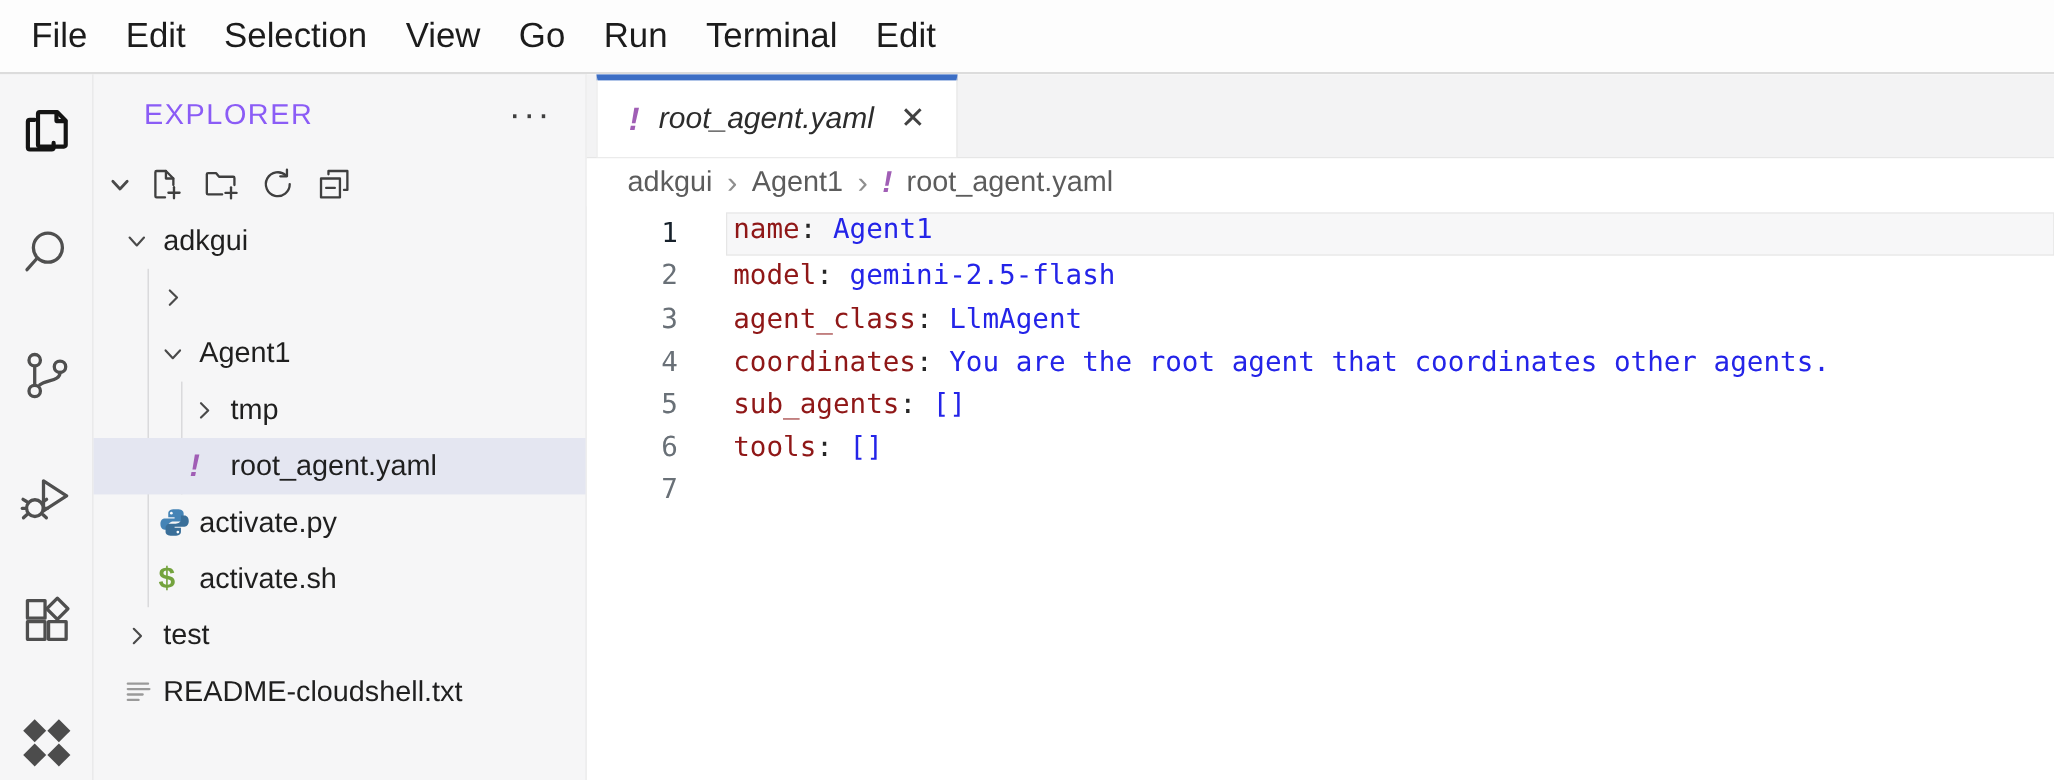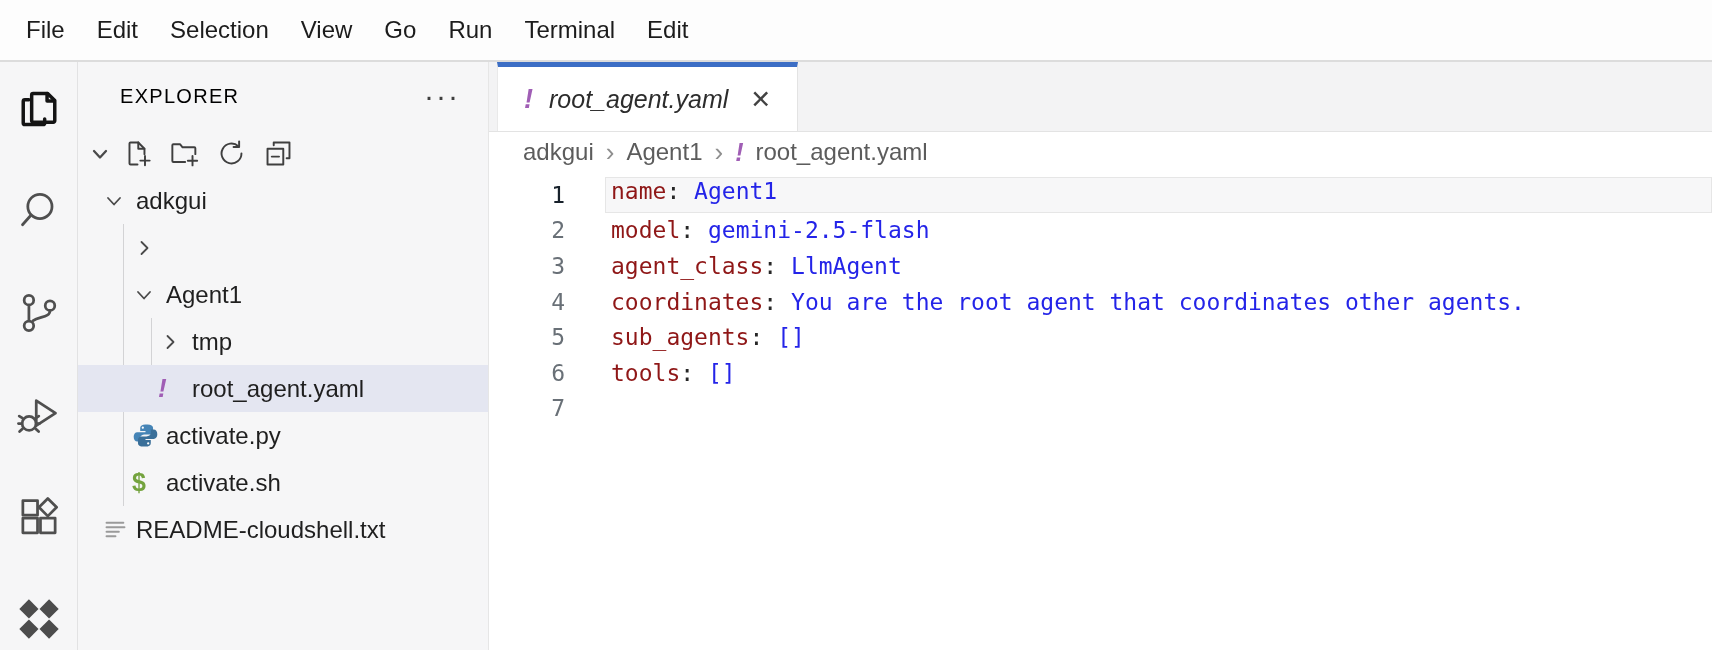--- a/index.html
+++ b/index.html
@@ -2,41 +2,41 @@
 <html><head>
 <meta charset="utf-8">
 <style>
   * { margin:0; padding:0; box-sizing:border-box; }
   html,body { width:1712px; height:652px; overflow:hidden; background:#fff;
     font-family:"Liberation Sans", sans-serif; -webkit-font-smoothing:antialiased; }
 
   
   .menubar { height:62px; background:#fdfdfd; display:flex; align-items:center;
     padding-left:10px; border-bottom:2px solid #dcdcdc; }
-  .menu-item { font-size:24px; color:#1c1c1c; padding:0 16px; cursor:default; }
+  .menu-item { font-size:29px; color:#1c1c1c; padding:0 16px; cursor:default; }
 
   
   .main { display:flex; height:588px; }
 
   
   .activitybar { width:78px; background:#f6f6f7; border-right:1px solid #e2e2e3;
     display:flex; flex-direction:column; align-items:center; padding-top:24px; gap:56px; }
   .act-icon { width:46px; height:46px; display:flex; align-items:center; justify-content:center; }
   .act-icon svg { width:44px; height:44px; stroke:#4f4f4f; fill:none; stroke-width:1.5;
     stroke-linecap:round; stroke-linejoin:round; }
   .act-icon.active svg { stroke:#141414; stroke-width:1.9; }
   .act-icon.bottom { margin-top:auto; margin-bottom:8px; }
   .act-icon.bottom svg { stroke:none; }
 
   
   .sidebar { width:411px; background:#f6f6f7; border-right:1px solid #e6e6e6;
     display:flex; flex-direction:column; }
   .sidebar-header { height:68px; display:flex; align-items:center;
     padding:0 28px 0 42px; }
-  .sidebar-title { font-size:20px; letter-spacing:1.3px; color:#000000; flex:1; }
+  .sidebar-title { font-size:24px; letter-spacing:1.3px; color:#8b5cf6; flex:1; }
   .sidebar-overflow { font-size:30px; color:#3f3f3f; letter-spacing:2px; line-height:10px; }
 
   .tree { position:relative; flex:1; }
   .tree-row { height:47px; display:flex; align-items:center; font-size:24px; color:#1f1f1f;
     position:relative; }
   .tree-row.selected { background:#e4e6f1; }
   .tree-row .chev { width:34px; height:26px; display:flex; align-items:center; flex:none; }
   .tree-row .chev svg { width:24px; height:24px; stroke:#4a4a4a; fill:none;
     stroke-width:1.8; stroke-linecap:round; stroke-linejoin:round; }
   .ws-row { font-weight:700; }
@@ -241,20 +241,28 @@
           </svg>
         </span>
         <span>activate.py</span>
       </div>
 
       <div class="tree-row pad2">
         <span class="glyph-shell">$</span>
         <span>activate.sh</span>
       </div>
 
+      <div class="tree-row pad1">
+        <span class="chev">
+          <svg viewBox="0 0 24 24">
+              <polyline points="9.5,6 15.5,12 9.5,18"></polyline>
+            </svg>
+        </span>
+        <span>test</span>
+      </div>
 
       <div class="tree-row pad1">
         <span class="file-icon">
           <svg viewBox="0 0 24 24" stroke="#9a9a9a" stroke-width="1.7" stroke-linecap="round" fill="none">
             <line x1="4" y1="6" x2="19" y2="6"></line>
             <line x1="4" y1="10" x2="20" y2="10"></line>
             <line x1="4" y1="14" x2="15" y2="14"></line>
             <line x1="4" y1="18" x2="12" y2="18"></line>
           </svg>
         </span>

